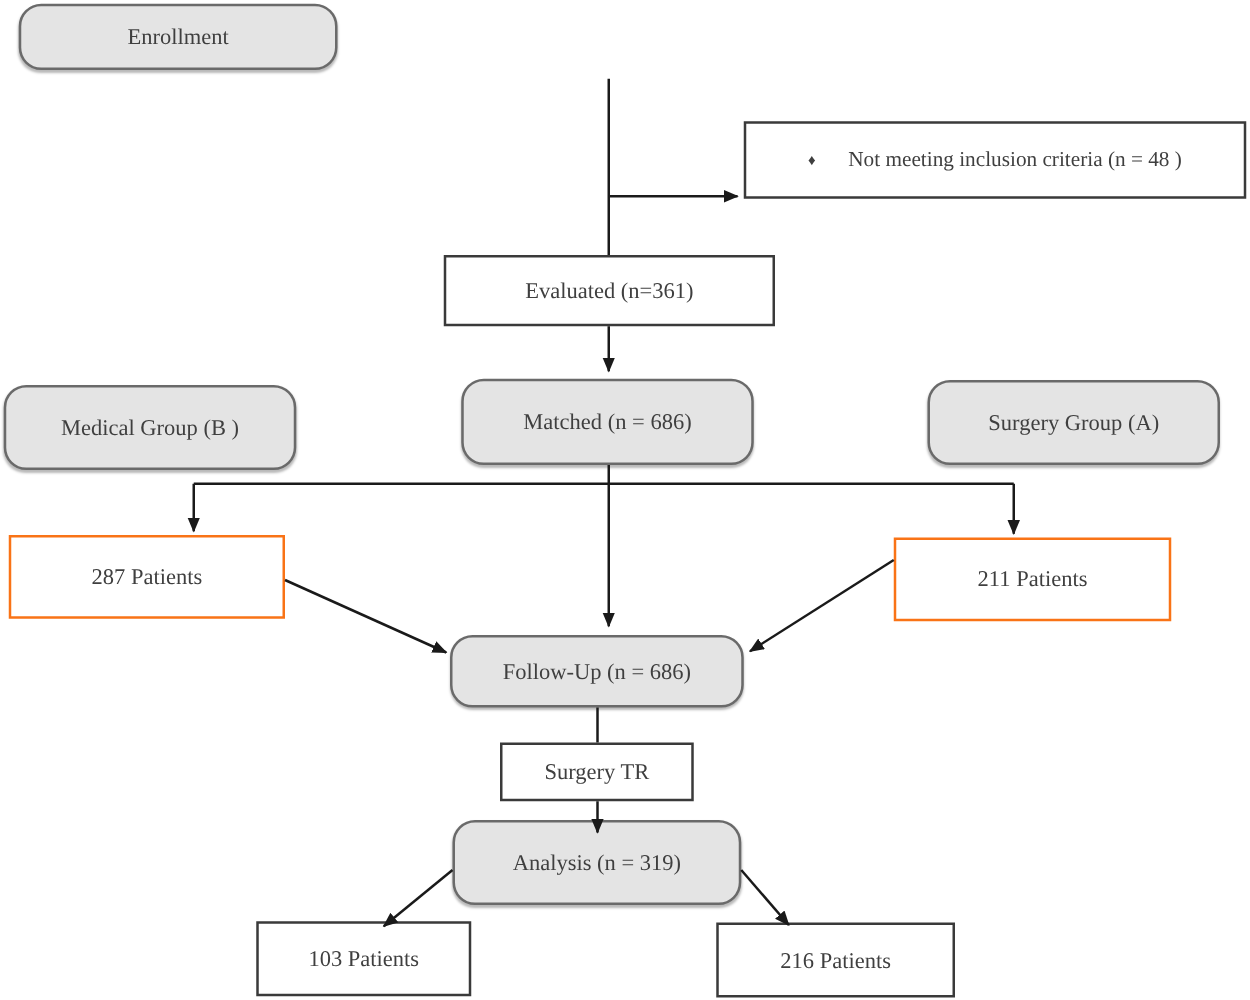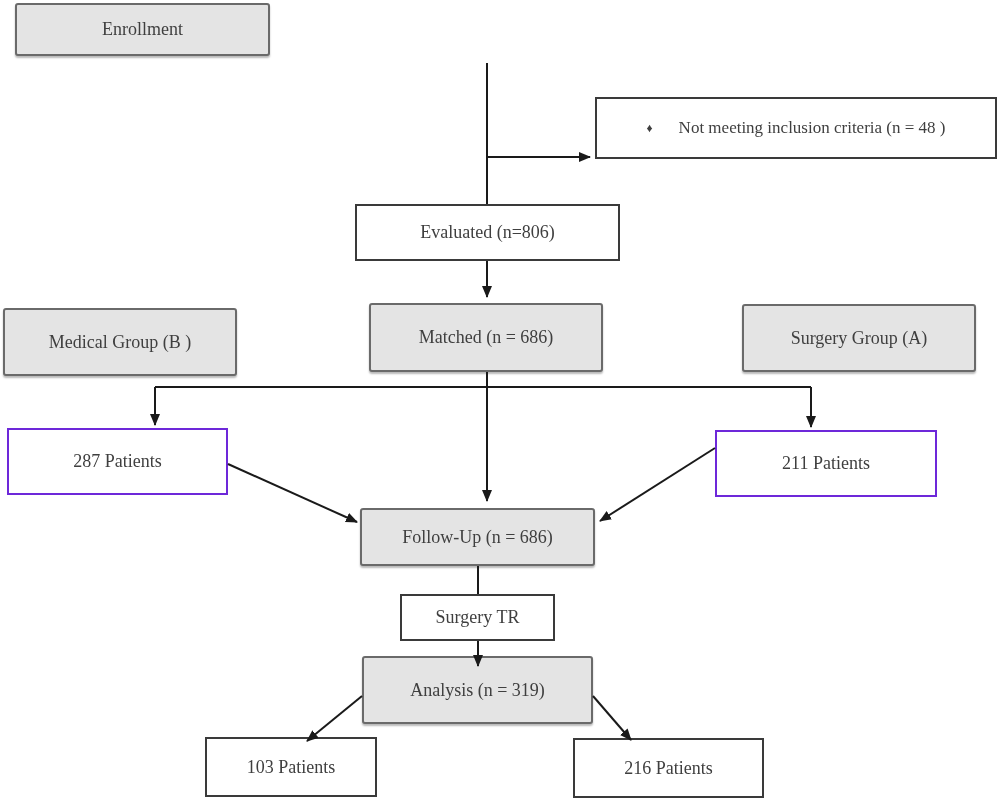--- a/index.html
+++ b/index.html
@@ -16,29 +16,29 @@
     box-sizing:border-box;
     text-align:center;
     color:var(--text,#3f3f3f);
     font-size:18px;
     line-height:1.15;
     z-index:1;
   }
   .node.gray{
     background:var(--node-fill-gray,#e4e4e4);
     border:2px solid var(--border-gray,#6a6a6a);
-    border-radius:3px;
+    border-radius:18px;
     box-shadow:0 2px 2px rgba(0,0,0,0.28);
   }
   .node.white{
     background:var(--node-fill-white,#ffffff);
     border:2px solid var(--border-dark,#3a3a3a);
   }
   .node.white.lightborder{
-    border:2px solid #6d28d9;
+    border:2px solid #f97316;
   }
   .node .bullet{
     font-size:12px;
     margin-right:26px;
     position:relative;top:1px;
   }
   svg.connectors{
     position:absolute;left:0;top:0;
     width:1000px;height:800px;
     z-index:2;
@@ -80,21 +80,21 @@
     <span>Enrollment</span>
   </div>
 
 
   <div class="node white" style="left:595px;top:97px;width:402px;height:62px;font-size:17px;">
     <span class="bullet">♦</span>
     <span>Not meeting inclusion criteria (n = 48 )</span>
   </div>
 
   <div class="node white" style="left:355px;top:204px;width:265px;height:57px;">
-    <span>Evaluated (n=806)</span>
+    <span>Evaluated (n=361)</span>
   </div>
 
   <div class="node gray" style="left:3px;top:308px;width:234px;height:68px;font-family:Liberation Serif, serif;">
     <span>Medical Group (B )</span>
   </div>
 
   <div class="node gray" style="left:369px;top:303px;width:234px;height:69px;">
     <span>Matched (n = 686)</span>
   </div>
 

